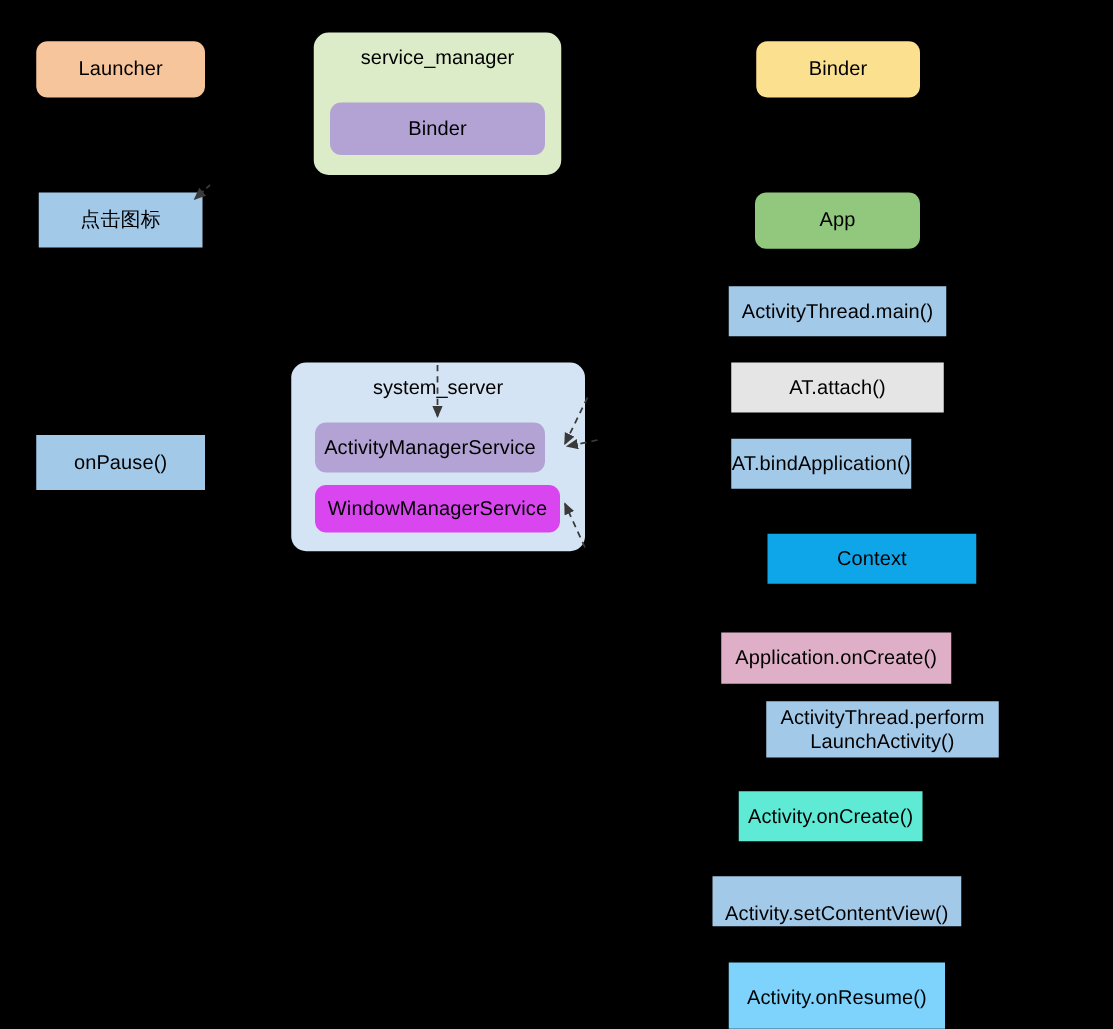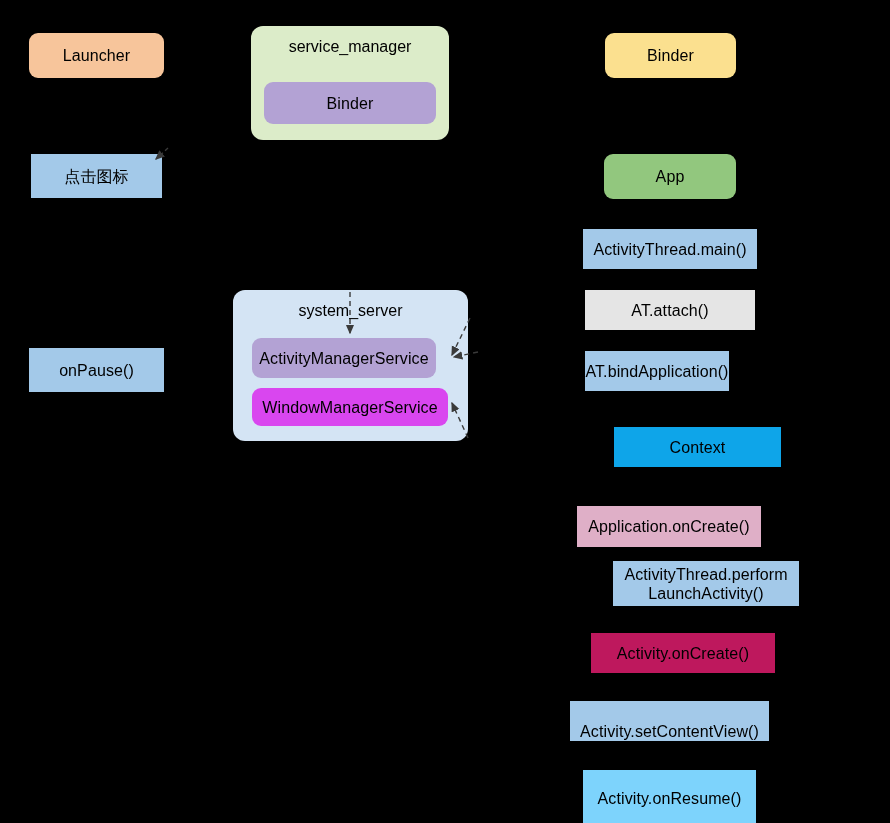--- a/index.html
+++ b/index.html
@@ -75,21 +75,21 @@
     <div class="node sharp" style="left: 29px; top: 348px; width: 135px; height: 44px; background: rgb(163, 201, 233); text-align: center;"><span>onPause()</span></div>
     <div class="node rounded" style="left: 605px; top: 33px; width: 131px; height: 45px; background: rgb(251, 224, 143);"><span>Binder</span></div>
     <div class="node rounded" style="left: 604px; top: 154px; width: 132px; height: 45px; background: rgb(146, 199, 126);"><span>App</span></div>
     <div class="node sharp" style="left: 583px; top: 229px; width: 174px; height: 40px; background: rgb(163, 201, 233);"><span>ActivityThread.main()</span></div>
     <div class="node sharp" style="left: 585px; top: 290px; width: 170px; height: 40px; background: #e5e5e5;"><span>AT.attach()</span></div>
     <div class="node sharp" style="left: 585px; top: 351px; width: 144px; height: 40px; background: rgb(163, 201, 233);"><span>AT.bindApplication()</span></div>
     <div class="node sharp" style="left: 586px; top: 427px; width: 167px; height: 40px; background: #0ea5e9; margin-left: 28px;"><span>Context</span></div>
     <div class="node sharp" style="left: 577px; top: 506px; width: 184px; height: 41px; background: rgb(223, 175, 199);"><span>Application.onCreate()</span></div>
     <div class="node sharp" style="left: 577px; top: 561px; width: 186px; height: 45px; background: rgb(163, 201, 233); margin-left: 36px;"><span>ActivityThread.perform
 LaunchActivity()</span></div>
-    <div class="node sharp" style="left: 591px; top: 633px; width: 184px; height: 40px; background: #be185d;"><span>Activity.onCreate()</span></div>
+    <div class="node sharp" style="left: 591px; top: 633px; width: 147px; height: 40px; background: #5eead4;"><span>Activity.onCreate()</span></div>
     <div class="node sharp" style="left: 570px; top: 701px; width: 199px; height: 40px; background: rgb(163, 201, 233); align-items: flex-end;"><span>Activity.setContentView()</span></div>
     <div class="node sharp" style="left: 583px; top: 770px; width: 173px; height: 57px; background: #7dd3fc;"><span>Activity.onResume()</span></div>
   </div>
 
 <svg class="overlay" viewBox="0 0 890 823">
   <defs>
     <marker id="arrowdark" markerWidth="7" markerHeight="7" refX="6" refY="3" orient="auto">
       <path d="M0,0 L7,3 L0,6 z" fill="#3a3a3a"></path>
     </marker>
   </defs>

